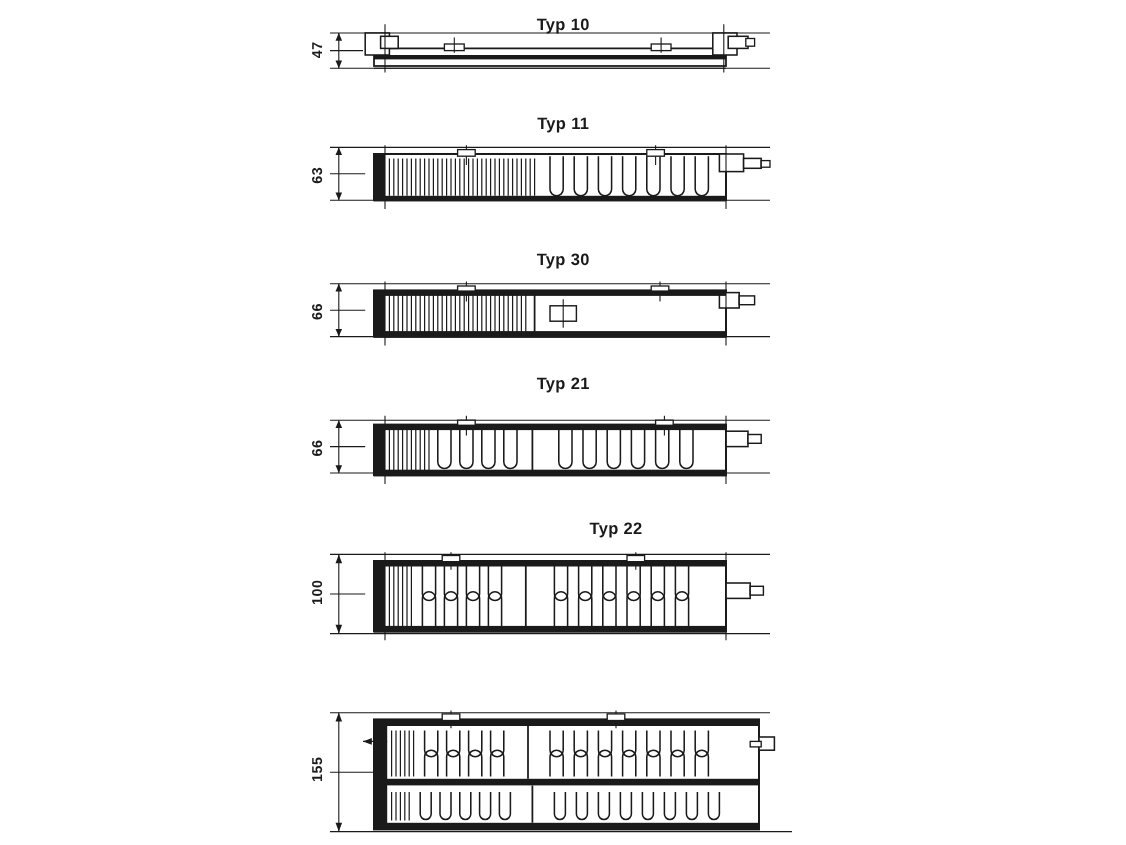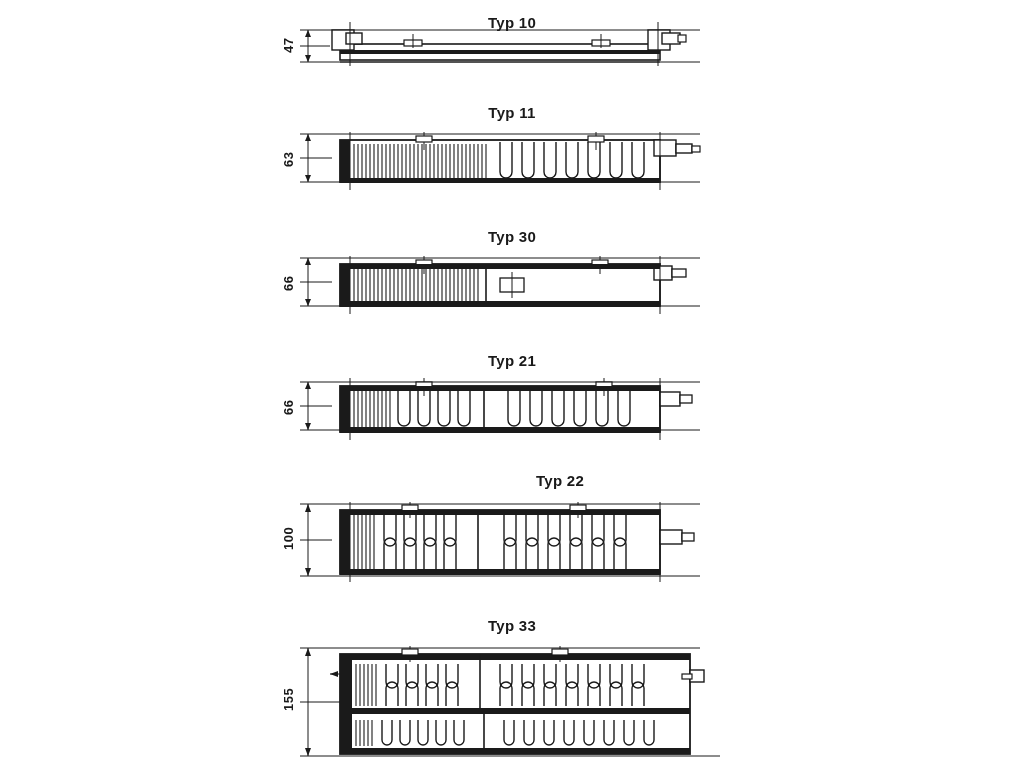--- a/index.html
+++ b/index.html
@@ -224,21 +224,21 @@
         <rect x="592" y="16" width="16" height="6" fill="#ffffff" stroke="#1a1a1a" stroke-width="1.2"></rect>
         <rect x="654" y="22" width="18" height="14" fill="#ffffff" stroke="#1a1a1a" stroke-width="1.4"></rect>
         <rect x="672" y="25" width="14" height="8" fill="#ffffff" stroke="#1a1a1a" stroke-width="1.3"></rect>
         <line x1="660" y1="12" x2="660" y2="70"></line>
         <rect x="340" y="57" width="320" height="6" fill="#1a1a1a" stroke="none"></rect>
         <rect x="340" y="20" width="320" height="5" fill="#1a1a1a" stroke="none"></rect>
       </g>
     </svg>
   </div>
 
-  <div class="panel-title" style="top:352px;">Typ 21</div>
+  <div class="panel-title" style="top:341px;">Typ 21</div>
   <div class="dim-label" style="left:281px; top:392px; height:30px;">66</div>
   <div class="svgwrap" style="top:368px;">
     <svg width="1024" height="90" viewBox="0 0 1024 90">
       <g stroke="#1a1a1a" fill="none" stroke-width="1">
         <line x1="300" y1="14" x2="700" y2="14"></line>
         <line x1="300" y1="62" x2="700" y2="62"></line>
         <line x1="308" y1="14" x2="308" y2="62"></line>
         <path d="M308 14 l-3 7 l6 0 z" fill="#1a1a1a" stroke="none"></path>
         <path d="M308 62 l-3 -7 l6 0 z" fill="#1a1a1a" stroke="none"></path>
         <line x1="300" y1="38" x2="332" y2="38"></line>
@@ -343,21 +343,20 @@
         <rect x="570" y="17" width="16" height="6" fill="#ffffff" stroke="#1a1a1a" stroke-width="1.2"></rect>
         <rect x="660" y="42" width="22" height="14" fill="#ffffff" stroke="#1a1a1a" stroke-width="1.4"></rect>
         <rect x="682" y="45" width="12" height="8" fill="#ffffff" stroke="#1a1a1a" stroke-width="1.3"></rect>
         <line x1="660" y1="14" x2="660" y2="94"></line>
         <rect x="340" y="22" width="320" height="5" fill="#1a1a1a" stroke="none"></rect>
         <rect x="340" y="81" width="320" height="6" fill="#1a1a1a" stroke="none"></rect>
       </g>
     </svg>
   </div>
 
-  <div class="panel-title" style="top:617px;">Typ 33</div>
   <div class="dim-label" style="left:281px; top:672px; height:54px;">155</div>
   <div class="svgwrap" style="top:634px;">
     <svg width="1024" height="134" viewBox="0 0 1024 134">
       <g stroke="#1a1a1a" fill="none" stroke-width="1">
         <line x1="300" y1="14" x2="700" y2="14"></line>
         <line x1="300" y1="122" x2="720" y2="122"></line>
         <line x1="308" y1="14" x2="308" y2="122"></line>
         <path d="M308 14 l-3 8 l6 0 z" fill="#1a1a1a" stroke="none"></path>
         <path d="M308 122 l-3 -8 l6 0 z" fill="#1a1a1a" stroke="none"></path>
         <line x1="300" y1="68" x2="344" y2="68"></line>

